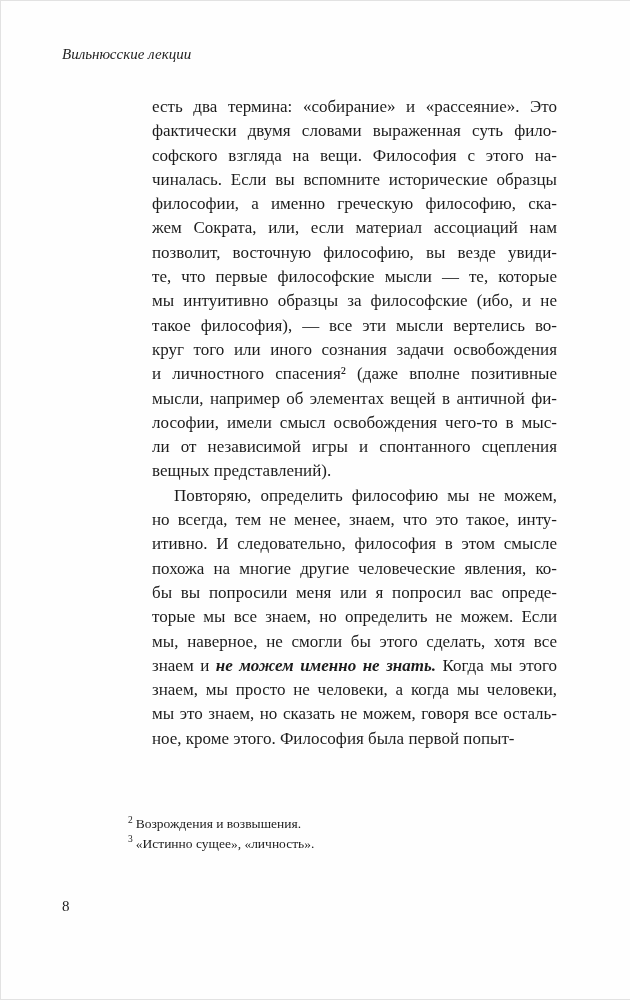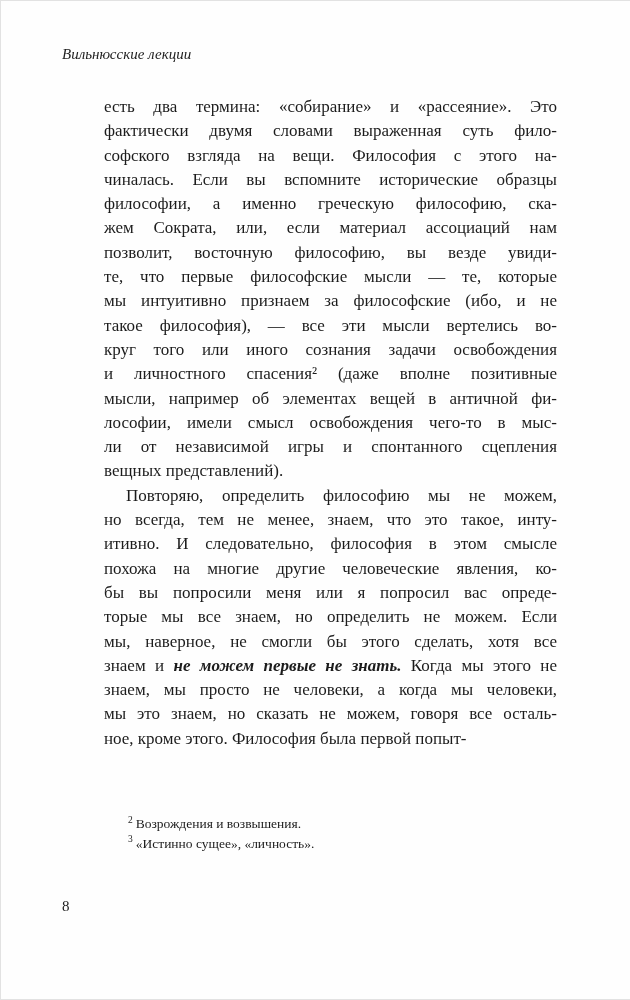--- a/index.html
+++ b/index.html
@@ -34,20 +34,21 @@
     font-size: 17px;
     line-height: 24.3px;
   }
   .paragraph { margin: 0; }
   .line {
     text-align: justify;
     text-align-last: justify;
     height: 24.3px;
     overflow: hidden;
     white-space: normal;
+    margin-left: 48px;
   }
   .line.last {
     text-align-last: left;
   }
   .line.indent {
     padding-left: 22px;
   }
   .line .em {
     font-style: italic;
     font-weight: bold;
@@ -85,38 +86,38 @@
   <div class="body-text">
       <div class="paragraph">
         <div class="line"><span>есть два термина: «собирание» и «рассеяние». Это</span></div>
         <div class="line"><span>фактически двумя словами выраженная суть фило-</span></div>
         <div class="line"><span>софского взгляда на вещи. Философия с этого на-</span></div>
         <div class="line"><span>чиналась. Если вы вспомните исторические образцы</span></div>
         <div class="line"><span>философии, а именно греческую философию, ска-</span></div>
         <div class="line"><span>жем Сократа, или, если материал ассоциаций нам</span></div>
         <div class="line"><span>позволит, восточную философию, вы везде увиди-</span></div>
         <div class="line"><span>те, что первые философские мысли — те, которые</span></div>
-        <div class="line"><span>мы интуитивно признаем за философские (ибо, и не</span></div>
+        <div class="line"><span>мы интуитивно образцы за философские (ибо, и не</span></div>
         <div class="line"><span>такое философия), — все эти мысли вертелись во-</span></div>
         <div class="line"><span>круг того или иного сознания задачи освобождения</span></div>
         <div class="line"><span>и личностного спасения² (даже вполне позитивные</span></div>
         <div class="line"><span>мысли, например об элементах вещей в античной фи-</span></div>
         <div class="line"><span>лософии, имели смысл освобождения чего-то в мыс-</span></div>
         <div class="line"><span>ли от независимой игры и спонтанного сцепления</span></div>
         <div class="line last"><span>вещных представлений).</span></div>
       </div>
       <div class="paragraph">
         <div class="line indent"><span>Повторяю, определить философию мы не можем,</span></div>
         <div class="line"><span>но всегда, тем не менее, знаем, что это такое, инту-</span></div>
         <div class="line"><span>итивно. И следовательно, философия в этом смысле</span></div>
         <div class="line"><span>похожа на многие другие человеческие явления, ко-</span></div>
         <div class="line"><span>бы вы попросили меня или я попросил вас опреде-</span></div>
         <div class="line"><span>торые мы все знаем, но определить не можем. Если</span></div>
         <div class="line"><span>мы, наверное, не смогли бы этого сделать, хотя все</span></div>
-        <div class="line"><span>знаем и </span><span class="em">не можем первые не знать.</span><span> Когда мы этого не</span></div>
+        <div class="line"><span>знаем и </span><span class="em">не можем именно не знать.</span><span> Когда мы этого не</span></div>
         <div class="line"><span>знаем, мы просто не человеки, а когда мы человеки,</span></div>
         <div class="line"><span>мы это знаем, но сказать не можем, говоря все осталь-</span></div>
         <div class="line last"><span>ное, кроме этого. Философия была первой попыт-</span></div>
       </div>
     </div>
 
   <div class="footnotes">
       <div class="footnote"><span class="fn-marker">2</span><span>Возрождения и возвышения.</span></div>
       <div class="footnote"><span class="fn-marker">3</span><span>«Истинно сущее», «личность».</span></div>
     </div>

